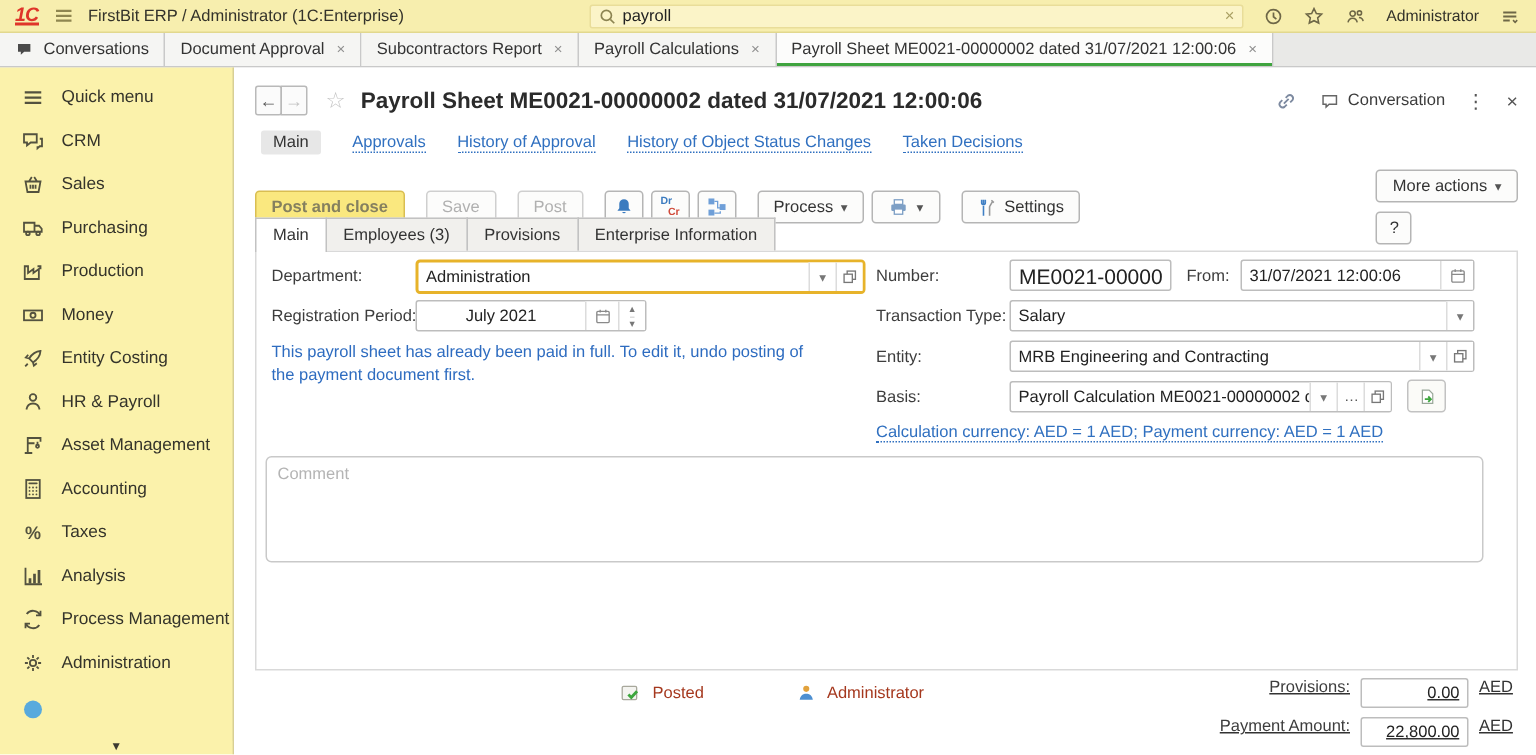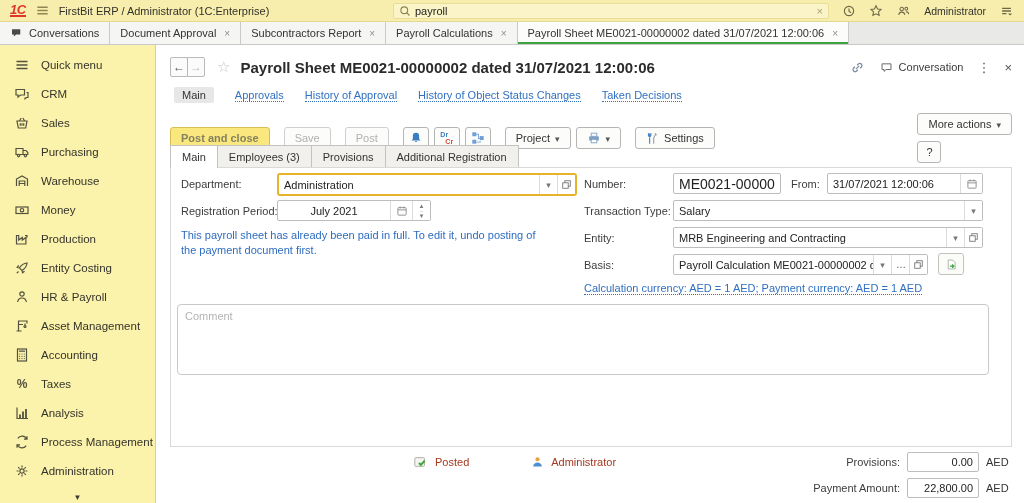--- a/index.html
+++ b/index.html
@@ -92,21 +92,21 @@
   .plain-input { position:absolute; height:21px; border:1px solid #bdbdbd; border-radius:2px; padding:0 5px; font-size:14px; color:#222; font-family:"Liberation Sans",sans-serif; background:#fff; }
   .info-msg { position:absolute; color:#2e6cc0; line-height:15px; }
   .cur-link { position:absolute; color:#3070c0; border-bottom:1px dotted #3070c0; cursor:pointer; white-space:nowrap; }
 
   .comment-box { position:absolute; left:6px; right:22px; top:136px; height:71px; border:1px solid #c9c9c9; border-radius:4px; resize:none; padding:5px 7px; font-family:"Liberation Sans",sans-serif; font-size:11px; color:#333; outline:none; }
   .comment-box::placeholder { color:#b4b4b4; }
 
   .footer-row { position:absolute; left:14px; right:12px; height:22px; display:flex; align-items:center; }
   .fr1 { top:406px; } .fr2 { top:432px; }
   .status-item { display:flex; align-items:center; gap:7px; color:#a5381e; cursor:default; }
-  .footer-right { margin-left:auto; display:flex; align-items:center; gap:7px; }
+  .footer-right { margin-left:auto; display:flex; align-items:flex-start; gap:7px;text-decoration:underline; }
   .footer-right label { color:#3d3d3d; }
   .amt { width:72px; height:20px; border:1px solid #bdbdbd; border-radius:2px; text-align:right; padding:0 5px; font-size:11px; color:#222; font-family:"Liberation Sans",sans-serif; }
   .ccy { width:26px; color:#333; }
 
   .basis-gen { position:absolute; width:26px; height:22px; border:1px solid #c2c2c2; border-radius:3px; background:#fbfbf8; display:flex; align-items:center; justify-content:center; cursor:pointer; }
 </style>
 </head>
 <body>
 
 <div class="topbar">
@@ -225,41 +225,33 @@
             <path d="M2 4.5h7v6H2zM9 6.5h3l1.8 2v2H9z"></path>
             <circle cx="4.6" cy="11.6" r="1.2"></circle>
             <circle cx="11.4" cy="11.6" r="1.2"></circle>
           </svg>
         </span>
       <span>Purchasing</span>
     </div>
     <div class="side-item">
       <span class="sic">
           <svg width="16" height="16" viewBox="0 0 16 16" fill="none" stroke="#53523f" stroke-width="1.2">
-            <path d="M2.5 13V6l5.5-3 5.5 3v7M5.2 13V8h5.6v5M5.2 10.5h5.6"></path>
-          </svg>
-        </span>
-      <span>Warehouse</span>
+            <path d="M2.5 13V4.5h2.2V9l3.6-2.6V9l3.6-2.6V13zM11 4.5h2v2"></path>
+          </svg>
+        </span>
+      <span>Production</span>
     </div>
     <div class="side-item">
       <span class="sic">
           <svg width="16" height="16" viewBox="0 0 16 16" fill="none" stroke="#53523f" stroke-width="1.2">
             <rect x="2" y="5" width="12" height="6.5"></rect>
             <circle cx="8" cy="8.2" r="1.7"></circle>
           </svg>
         </span>
       <span>Money</span>
-    </div>
-    <div class="side-item">
-      <span class="sic">
-          <svg width="16" height="16" viewBox="0 0 16 16" fill="none" stroke="#53523f" stroke-width="1.2">
-            <path d="M2.5 13V4.5h2.2V9l3.6-2.6V9l3.6-2.6V13zM11 4.5h2v2"></path>
-          </svg>
-        </span>
-      <span>Production</span>
     </div>
     <div class="side-item">
       <span class="sic">
           <svg width="16" height="16" viewBox="0 0 16 16" fill="none" stroke="#53523f" stroke-width="1.2">
             <path d="M13 3c-3 .2-5.8 2.2-7.6 5l2.6 2.6C10.8 8.8 12.8 6 13 3zM5.4 8l-2.2-.6 1.6-1.9M8 10.6l.6 2.2 1.9-1.6M4.5 11.5l-1.7 1.7"></path>
           </svg>
         </span>
       <span>Entity Costing</span>
     </div>
     <div class="side-item">
@@ -379,21 +371,21 @@
       </span>
       <span class="btn iconbtn">
         <svg width="14" height="14" viewBox="0 0 16 16" fill="#6f9fd8" stroke="none">
             <rect x="1.5" y="1.5" width="4.5" height="4.5"></rect>
             <rect x="10" y="5.8" width="4.5" height="4.5"></rect>
             <rect x="1.5" y="10" width="4.5" height="4.5"></rect>
             <path d="M6 3.2h3v5h1.5v1H8V4.2H6zM6 12.2h4v-1h1v2H6z"></path>
           </svg>
       </span>
       <span class="btn gap-l">
-        <span>Project</span>
+        <span>Process</span>
           <span class="g-caret-dark"></span>
       </span>
       <span class="btn">
         <svg width="14" height="14" viewBox="0 0 16 16">
             <rect x="2.5" y="6" width="11" height="5" rx="1" fill="#7d9fc5"></rect>
             <rect x="4.8" y="2.5" width="6.4" height="3.5" fill="#fff" stroke="#7d9fc5"></rect>
             <rect x="4.8" y="9.5" width="6.4" height="4" fill="#fff" stroke="#7d9fc5"></rect>
           </svg>
         <span class="g-caret-dark"></span>
       </span>
@@ -410,21 +402,21 @@
             <span class="g-caret-dark"></span>
         </span>
         <span class="btn" style="width:24px;justify-content:center;padding:0;">?</span>
       </div>
     </div>
 
     <div class="form-tabs">
       <span class="ftab active">Main</span>
       <span class="ftab">Employees (3)</span>
       <span class="ftab">Provisions</span>
-      <span class="ftab">Additional Registration</span>
+      <span class="ftab">Enterprise Information</span>
     </div>
 
     <div class="form-panel">
 
       <span class="f-label" style="left:10px; top:6px;">Department:</span>
       <div class="composite focused" style="left:106px; top:5px; width:300px;">
         <span class="c-text">Administration</span>
         <span class="c-cell g-caret"></span>
         <span class="c-cell">
           <svg width="11" height="11" viewBox="0 0 16 16" fill="#fff" stroke="#777" stroke-width="1.3">

